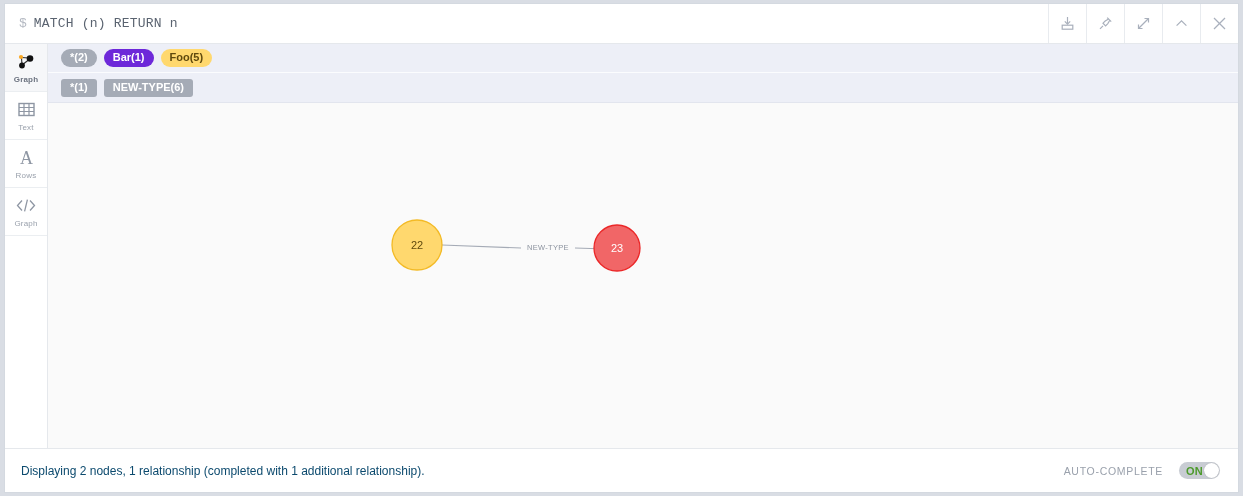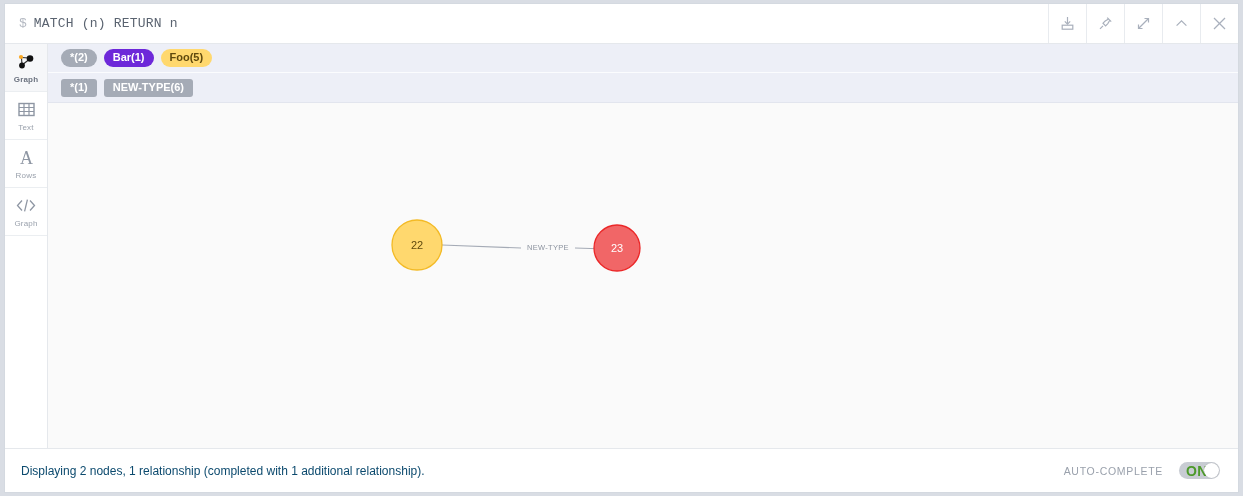--- a/index.html
+++ b/index.html
@@ -210,21 +210,21 @@
     border-radius: 9px;
     background: #C8CCD3;
     position: relative;
     cursor: pointer;
     display: flex;
     align-items: center;
   }
   .toggle-text {
     position: absolute;
     left: 7px;
-    font-size: 14px;
+    font-size: 11px;
     font-weight: bold;
     color: #4C9A2A;
     letter-spacing: 0.3px;
     font-family: "Liberation Sans", sans-serif;
   }
   .toggle-knob {
     position: absolute;
     right: 1px;
     top: 1px;
     width: 15px;

